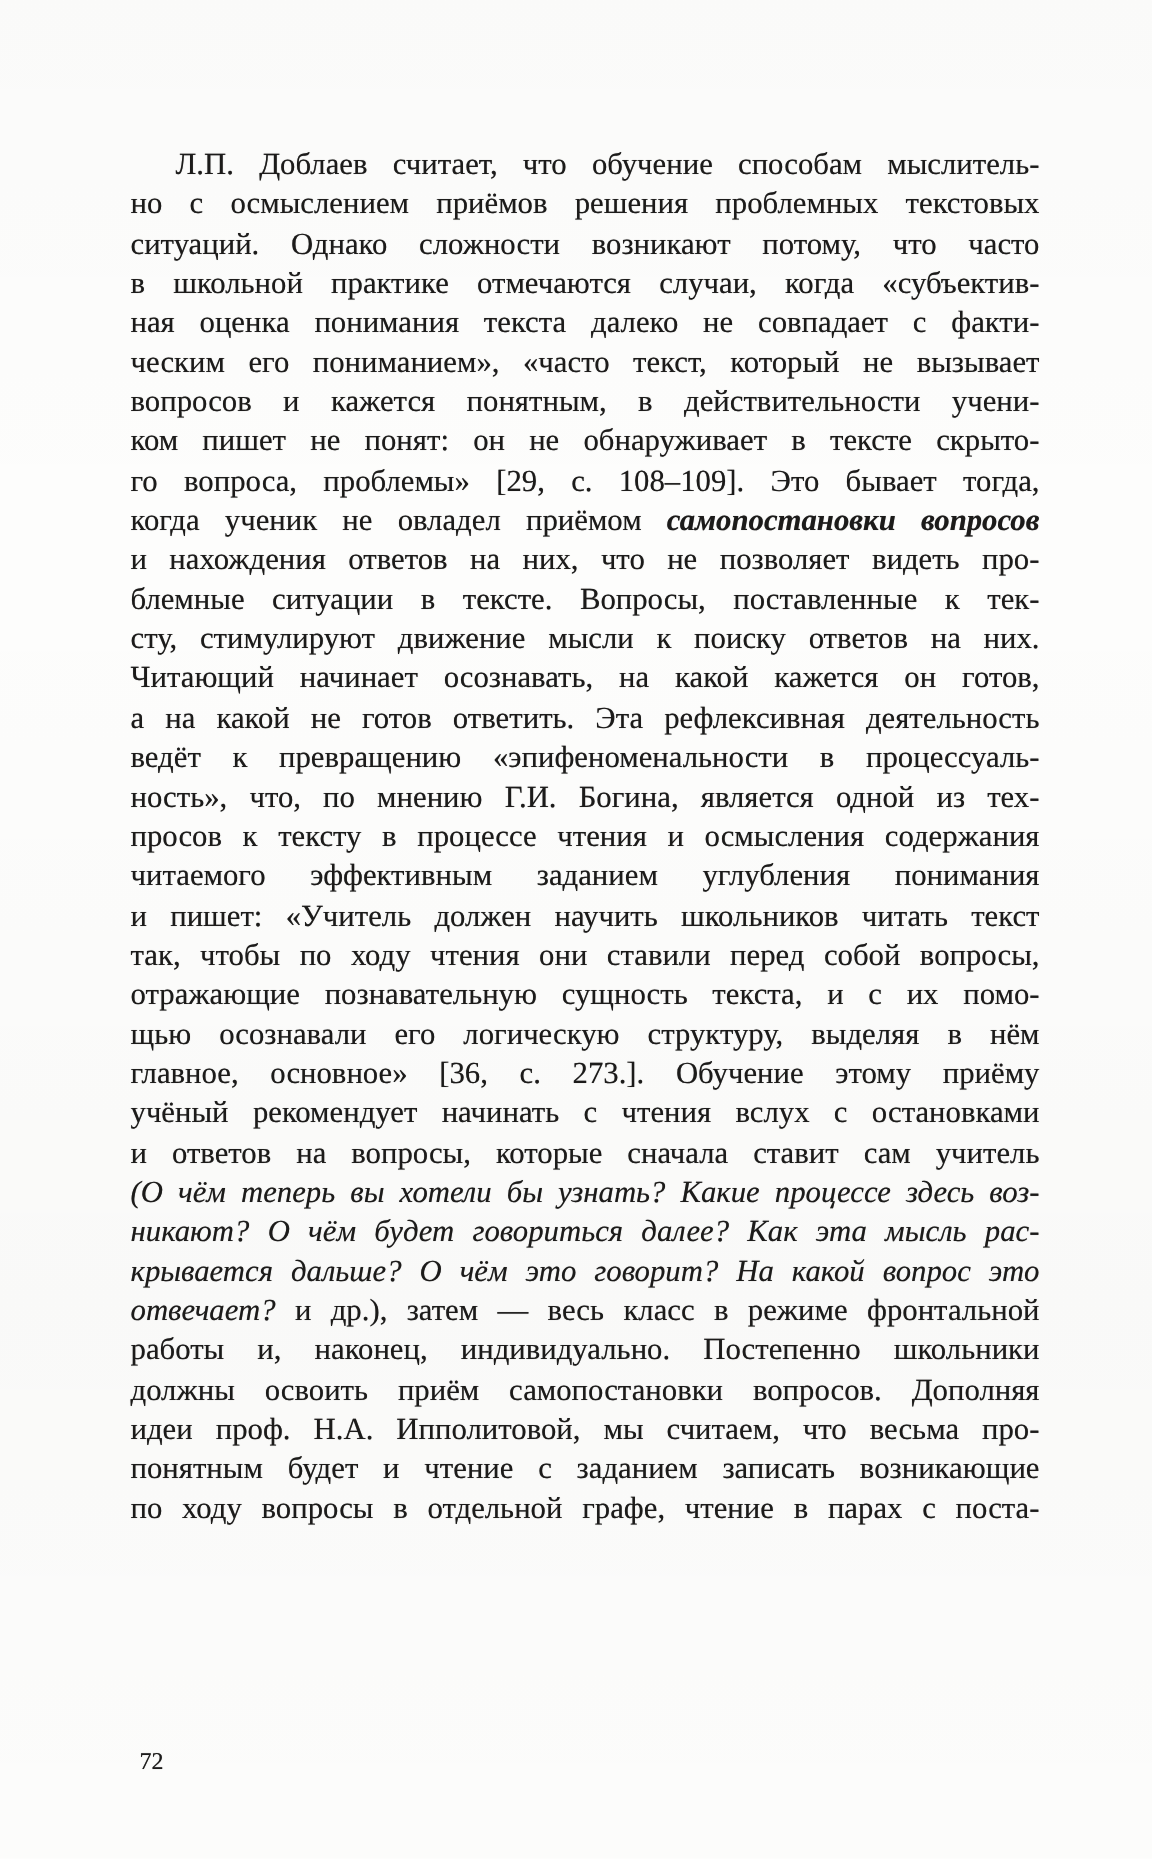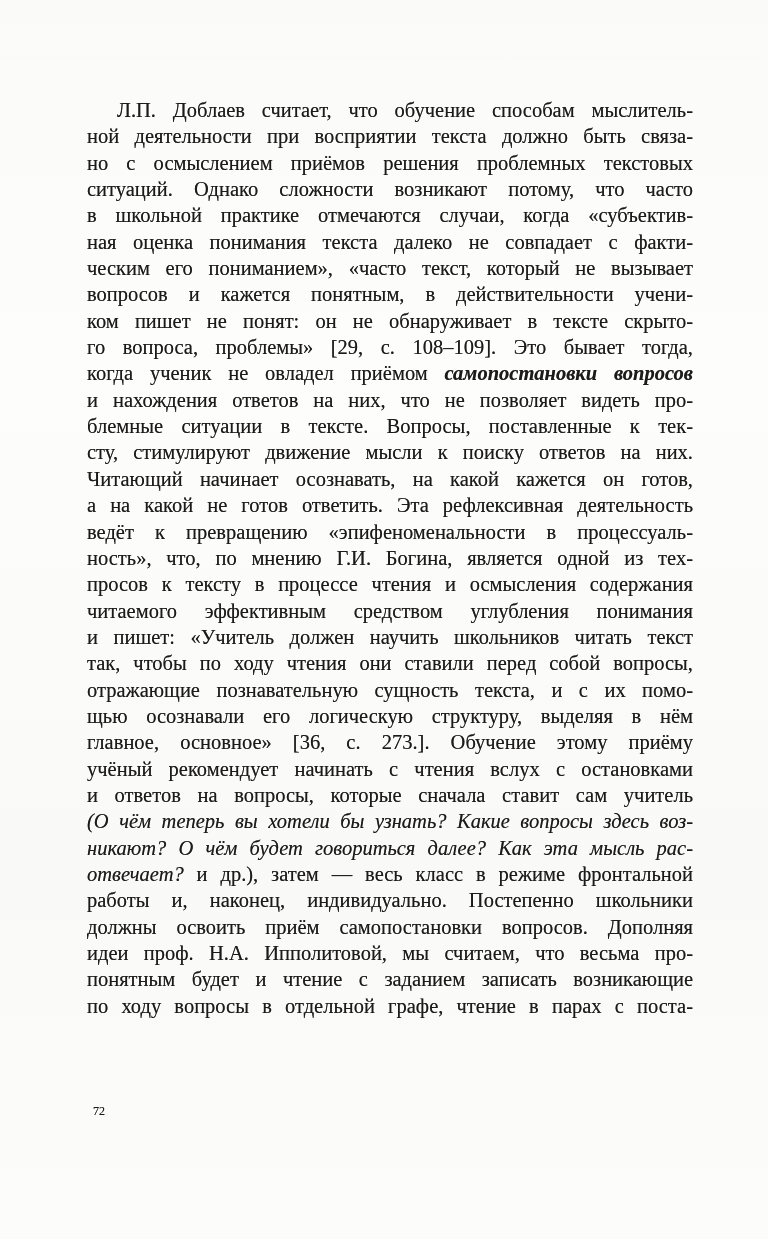--- a/index.html
+++ b/index.html
@@ -46,60 +46,60 @@
   }
   .line.end {
     text-align-last: left;
   }
   .run.n  { font-style: normal; font-weight: 400; }
   .run.i  { font-style: italic; font-weight: 400; }
   .run.bi { font-style: italic; font-weight: 700; }
   .page-number {
     position: absolute;
     left: 93px;
-    top: 1098px;
-    font-size: 12px;
+    top: 1162px;
+    font-size: 16px;
     line-height: 26px;
     text-shadow: 0 0 0.45px rgba(20,20,20,0.6);
   }
 </style>
 </head>
 <body>
 
 <div class="page">
   <div class="text-block">
       <div class="line indent"><span class="run n">Л.П. Доблаев считает, что обучение способам мыслитель-</span></div>
-      <div class="line"><span class="run n">ной деятельности при восприятии текста должно быть связа-</span></div>
       <div class="line"><span class="run n">но с осмыслением приёмов решения проблемных текстовых</span></div>
       <div class="line"><span class="run n">ситуаций. Однако сложности возникают потому, что часто</span></div>
       <div class="line"><span class="run n">в школьной практике отмечаются случаи, когда «субъектив-</span></div>
       <div class="line"><span class="run n">ная оценка понимания текста далеко не совпадает с факти-</span></div>
       <div class="line"><span class="run n">ческим его пониманием», «часто текст, который не вызывает</span></div>
       <div class="line"><span class="run n">вопросов и кажется понятным, в действительности учени-</span></div>
       <div class="line"><span class="run n">ком пишет не понят: он не обнаруживает в тексте скрыто-</span></div>
       <div class="line"><span class="run n">го вопроса, проблемы» [29, с. 108–109]. Это бывает тогда,</span></div>
       <div class="line"><span class="run n">когда ученик не овладел приёмом </span><span class="run bi">самопостановки вопросов</span></div>
       <div class="line"><span class="run n">и нахождения ответов на них, что не позволяет видеть про-</span></div>
       <div class="line"><span class="run n">блемные ситуации в тексте. Вопросы, поставленные к тек-</span></div>
       <div class="line"><span class="run n">сту, стимулируют движение мысли к поиску ответов на них.</span></div>
       <div class="line"><span class="run n">Читающий начинает осознавать, на какой кажется он готов,</span></div>
       <div class="line"><span class="run n">а на какой не готов ответить. Эта рефлексивная деятельность</span></div>
       <div class="line"><span class="run n">ведёт к превращению «эпифеноменальности в процессуаль-</span></div>
       <div class="line"><span class="run n">ность», что, по мнению Г.И. Богина, является одной из тех-</span></div>
       <div class="line"><span class="run n">просов к тексту в процессе чтения и осмысления содержания</span></div>
-      <div class="line"><span class="run n">читаемого эффективным средством углубления понимания</span></div>
+      <div class="line"><span class="run n">читаемого эффективным заданием углубления понимания</span></div>
       <div class="line"><span class="run n">и пишет: «Учитель должен научить школьников читать текст</span></div>
       <div class="line"><span class="run n">так, чтобы по ходу чтения они ставили перед собой вопросы,</span></div>
       <div class="line"><span class="run n">отражающие познавательную сущность текста, и с их помо-</span></div>
       <div class="line"><span class="run n">щью осознавали его логическую структуру, выделяя в нём</span></div>
       <div class="line"><span class="run n">главное, основное» [36, с. 273.]. Обучение этому приёму</span></div>
       <div class="line"><span class="run n">учёный рекомендует начинать с чтения вслух с остановками</span></div>
       <div class="line"><span class="run n">и ответов на вопросы, которые сначала ставит сам учитель</span></div>
-      <div class="line"><span class="run i">(О чём теперь вы хотели бы узнать? Какие вопросы здесь воз-</span></div>
+      <div class="line"><span class="run i">(О чём теперь вы хотели бы узнать? Какие процессе здесь воз-</span></div>
       <div class="line"><span class="run i">никают? О чём будет говориться далее? Как эта мысль рас-</span></div>
+      <div class="line"><span class="run i">крывается дальше? О чём это говорит? На какой вопрос это</span></div>
       <div class="line"><span class="run i">отвечает?</span><span class="run n"> и др.), затем — весь класс в режиме фронтальной</span></div>
       <div class="line"><span class="run n">работы и, наконец, индивидуально. Постепенно школьники</span></div>
       <div class="line"><span class="run n">должны освоить приём самопостановки вопросов. Дополняя</span></div>
       <div class="line"><span class="run n">идеи проф. Н.А. Ипполитовой, мы считаем, что весьма про-</span></div>
       <div class="line"><span class="run n">понятным будет и чтение с заданием записать возникающие</span></div>
       <div class="line"><span class="run n">по ходу вопросы в отдельной графе, чтение в парах с поста-</span></div>
     </div>
   <div class="page-number">72</div>
 </div>
 

